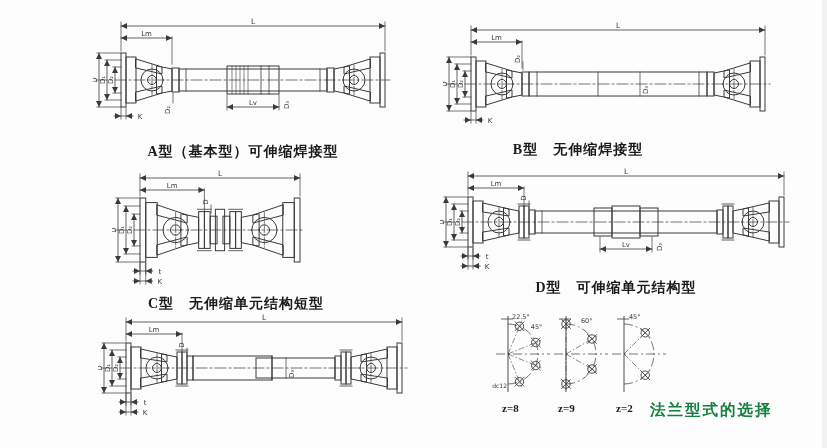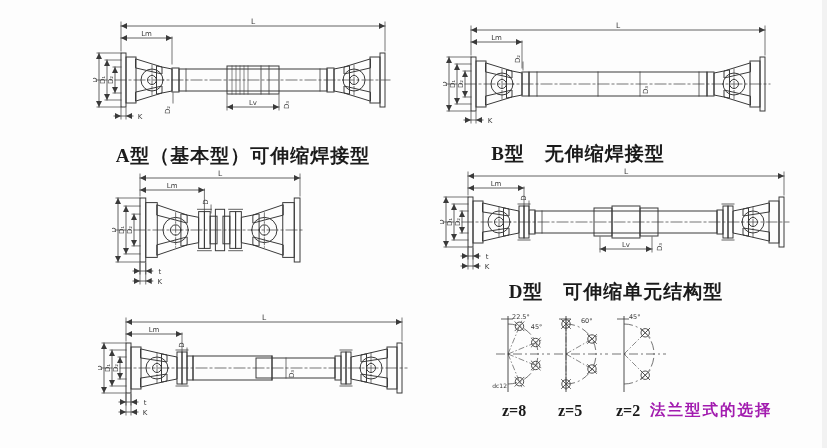--- a/index.html
+++ b/index.html
@@ -10,33 +10,33 @@
   }
   #canvas::after{
     content:'';position:absolute;right:0;top:0;width:5px;height:100%;
     background:#e9e9e9;opacity:.55;pointer-events:none;
   }
   .diag{position:absolute;}
   .diag svg{display:block;}
   .cap{
     text-align:center;
     font-family:"Liberation Serif",serif;
-    font-weight:600;font-size:19px;color:#1b1b1b;
+    font-weight:600;font-size:14px;color:#1b1b1b;
     letter-spacing:1px;margin-top:3px;white-space:nowrap;
   }
   #diag-B .cap{transform:translateX(-30px);}
   #diag-C .cap{transform:translateX(26px);}
   .flange-labels{position:relative;height:22px;margin-top:4px;width:360px;}
   .flange-labels .zlab{
     position:absolute;top:0;font-family:"Liberation Serif",serif;
-    font-size:16px;font-weight:600;color:#1b1b1b;
+    font-size:11px;font-weight:600;color:#1b1b1b;
   }
   .flange-labels .fcap{
     position:absolute;top:-2px;font-family:"Liberation Serif",serif;
-    font-size:15.5px;font-weight:600;color:#a21caf;letter-spacing:2px;white-space:nowrap;
+    font-size:15.5px;font-weight:600;color:#15803d;letter-spacing:2px;white-space:nowrap;
   }
 </style>
 </head>
 <body>
 
 <div id="canvas">
 
   <section class="diag" id="diag-A" style="left:93px;top:16px;width:300px;">
     <svg id="svg-A" viewBox="0 0 300 124" width="300" height="124">
         <g stroke="#3a3a3a" fill="none" stroke-width="1" stroke-linecap="square">
@@ -264,20 +264,21 @@
           <line x1="28" y1="95" x2="28" y2="116" stroke-width="0.7"></line>
           <line x1="33.75" y1="95" x2="33.75" y2="116" stroke-width="0.7"></line>
           <line x1="21" y1="113" x2="40.75" y2="113" stroke-width="0.8"></line>
           <polygon points="28,113 22,110 22,116" fill="#3a3a3a" stroke="none"></polygon>
           <polygon points="33.75,113 39.75,110 39.75,116" fill="#3a3a3a" stroke="none"></polygon>
           <text x="47.75" y="115.5" font-size="7" fill="#3a3a3a" stroke="none" text-anchor="middle" font-family="&quot;DejaVu Sans&quot;, sans-serif">K</text>
           <line x1="99.05" y1="45" x2="99.05" y2="37" stroke-width="0.7"></line>
           <text x="96.05" y="34" font-size="7" fill="#3a3a3a" stroke="none" text-anchor="middle" font-family="&quot;DejaVu Sans&quot;, sans-serif" transform="rotate(-90 96.05 34)">D</text>
         </g>
       </svg>
+    <div class="cap">C型　无伸缩单元结构短型</div>
   </section>
 
   <section class="diag" id="diag-D" style="left:440px;top:166px;width:352px;">
     <svg id="svg-D" viewBox="0 0 352 110" width="352" height="110">
         <g stroke="#3a3a3a" fill="none" stroke-width="1" stroke-linecap="square">
           <line x1="3" y1="56" x2="349" y2="56" stroke-dasharray="11 3 2 3" stroke-width="0.7"></line>
           <rect x="28" y="31" width="5" height="50"></rect>
           <rect x="33" y="35" width="10" height="42"></rect>
           <path d="M43 37 L69 43 L69 50 L43 46 Z"></path>
           <path d="M43 75 L69 69 L69 62 L43 66 Z"></path>
@@ -506,19 +507,19 @@
           <line x1="152.41320343559642" y1="25.586796564403574" x2="162.01320343559644" y2="15.986796564403573" stroke-width="0.8"></line>
           <line x1="136" y1="42" x2="161.45584412271572" y2="67.45584412271572" stroke-dasharray="6 2 1.5 2" stroke-width="0.6"></line>
           <circle cx="157.21320343559643" cy="63.21320343559643" r="4.2"></circle>
           <line x1="152.41320343559642" y1="58.41320343559643" x2="162.01320343559644" y2="68.01320343559642" stroke-width="0.8"></line>
           <line x1="152.41320343559642" y1="68.01320343559642" x2="162.01320343559644" y2="58.41320343559643" stroke-width="0.8"></line>
           <text x="146.74985687686296" y="6.510793858405563" font-size="6.5" fill="#3a3a3a" stroke="none" text-anchor="middle" font-family="&quot;DejaVu Sans&quot;, sans-serif">45°</text>
         </g>
       </svg>
     <div class="flange-labels">
       <span class="zlab" style="left:14px">z=8</span>
-      <span class="zlab" style="left:70px">z=5</span>
+      <span class="zlab" style="left:70px">z=9</span>
       <span class="zlab" style="left:128px">z=2</span>
       <span class="fcap" style="left:162px">法兰型式的选择</span>
     </div>
   </section>
 
 </div>
 
 </body></html>

